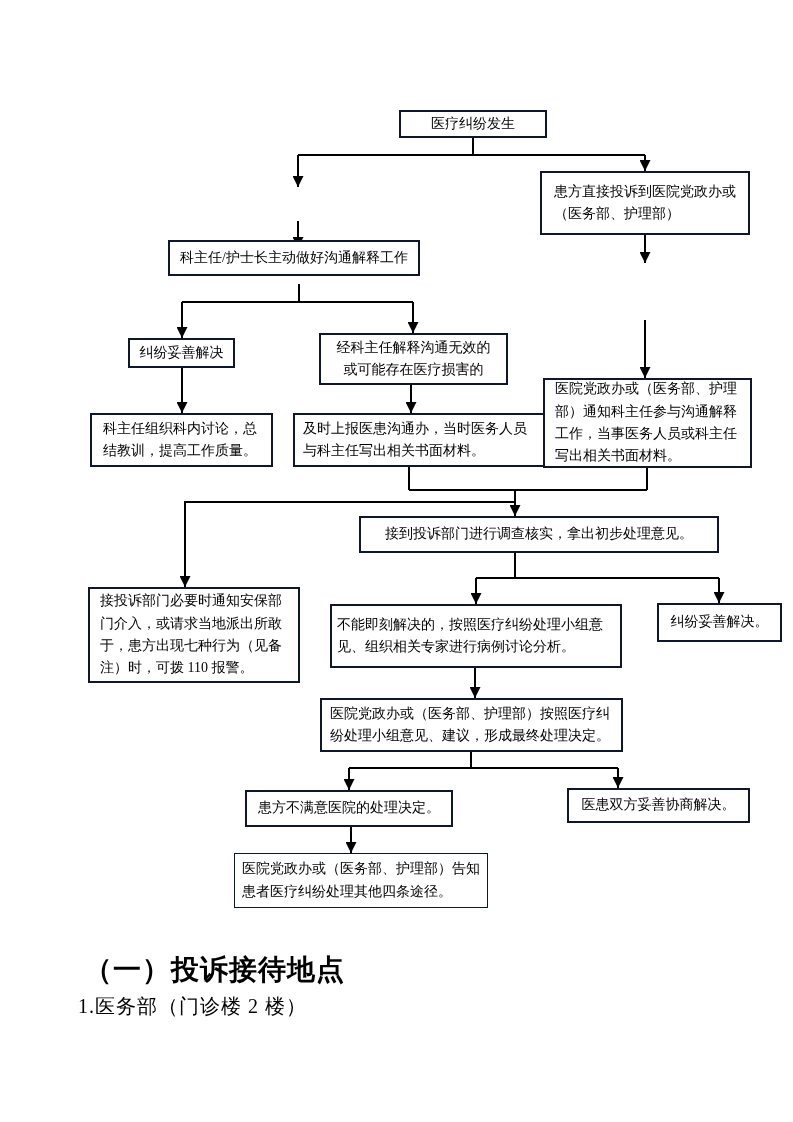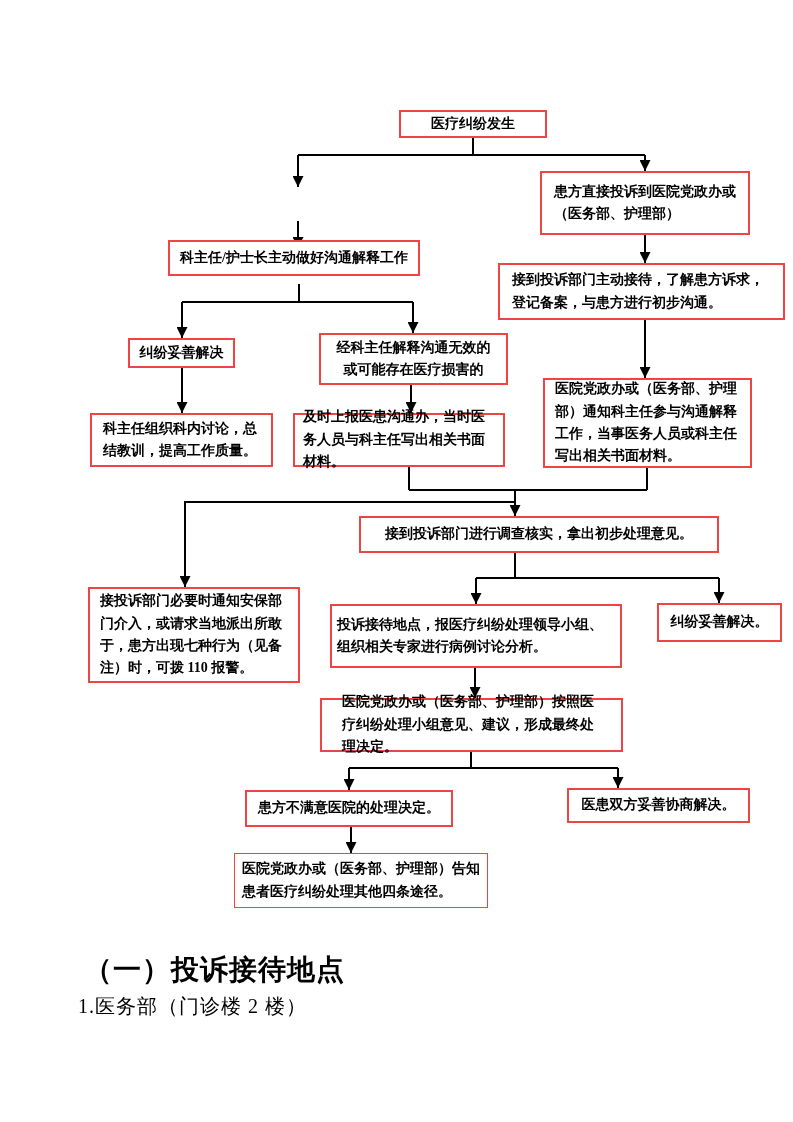--- a/index.html
+++ b/index.html
@@ -14,28 +14,27 @@
   }
   .connectors{
     position:absolute;
     left:0;top:0;
     width:793px;height:1122px;
     pointer-events:none;
   }
   .node{
     position:absolute;
     box-sizing:border-box;
-    border:2px solid #ef4444;
+    border:2px solid #0f172a;
     background:#fff;
     display:flex;
     align-items:center;
     font-size:14px;
     line-height:1.6;
     color:#000;
-    font-weight:bold;
   }
   .node.center{justify-content:center;text-align:center;}
   .node.left{justify-content:flex-start;text-align:left;}
   .node.thin{border-width:1.5px;}
   .footer-heading{
     position:absolute;
     left:84px;top:951px;
     font-size:28px;
     font-weight:bold;
     letter-spacing:1px;
@@ -97,41 +96,40 @@
     </g>
   </svg>
 
   <div class="node center" style="left:399px;top:110px;width:148px;height:28px;">医疗纠纷发生</div>
 
 
   <div class="node left" style="left:540px;top:171px;width:210px;height:64px;padding:0 12px;">患方直接投诉到医院党政办或（医务部、护理部）</div>
 
   <div class="node center" style="left:168px;top:240px;width:252px;height:36px;">科主任/护士长主动做好沟通解释工作</div>
 
-  <div class="node left" style="left:498px;top:263px;width:287px;height:57px;padding:0 12px;">接到投诉部门主动接待，了解患方诉求，登记备案，与患方进行初步沟通。</div>
 
   <div class="node center" style="left:128px;top:338px;width:107px;height:30px;">纠纷妥善解决</div>
 
   <div class="node center" style="left:319px;top:333px;width:189px;height:52px;padding:0 12px;">经科主任解释沟通无效的或可能存在医疗损害的</div>
 
   <div class="node left" style="left:543px;top:378px;width:209px;height:90px;padding:0 10px;">医院党政办或（医务部、护理部）通知科主任参与沟通解释工作，当事医务人员或科主任写出相关书面材料。</div>
 
   <div class="node left" style="left:90px;top:413px;width:183px;height:54px;padding:0 11px;">科主任组织科内讨论，总结教训，提高工作质量。</div>
 
-  <div class="node left" style="left:293px;top:413px;width:212px;height:54px;padding:0 8px;">及时上报医患沟通办，当时医务人员与科主任写出相关书面材料。</div>
+  <div class="node left" style="left:293px;top:413px;width:252px;height:54px;padding:0 8px;">及时上报医患沟通办，当时医务人员与科主任写出相关书面材料。</div>
 
   <div class="node center" style="left:335px;top:516px;width:360px;height:37px;margin-left:24px;">接到投诉部门进行调查核实，拿出初步处理意见。</div>
 
   <div class="node left" style="left:88px;top:587px;width:212px;height:96px;padding:0 10px;">接投诉部门必要时通知安保部门介入，或请求当地派出所敢于，患方出现七种行为（见备注）时，可拨 110 报警。</div>
 
-  <div class="node left" style="left:330px;top:604px;width:292px;height:64px;padding:0 5px;">投诉接待地点，报医疗纠纷处理领导小组、组织相关专家进行病例讨论分析。</div>
+  <div class="node left" style="left:330px;top:604px;width:292px;height:64px;padding:0 5px;">不能即刻解决的，按照医疗纠纷处理小组意见、组织相关专家进行病例讨论分析。</div>
 
   <div class="node center" style="left:657px;top:603px;width:125px;height:39px;">纠纷妥善解决。</div>
 
-  <div class="node left" style="left:320px;top:698px;width:303px;height:54px;padding:0 20px;">医院党政办或（医务部、护理部）按照医疗纠纷处理小组意见、建议，形成最终处理决定。</div>
+  <div class="node left" style="left:320px;top:698px;width:303px;height:54px;padding:0 8px;">医院党政办或（医务部、护理部）按照医疗纠纷处理小组意见、建议，形成最终处理决定。</div>
 
   <div class="node center" style="left:245px;top:790px;width:208px;height:37px;">患方不满意医院的处理决定。</div>
 
   <div class="node center" style="left:527px;top:788px;width:183px;height:35px;margin-left:40px;">医患双方妥善协商解决。</div>
 
   <div class="node left thin" style="left:234px;top:853px;width:254px;height:55px;padding:0 7px;">医院党政办或（医务部、护理部）告知患者医疗纠纷处理其他四条途径。</div>
 
   <div class="footer-heading">（一）投诉接待地点</div>
 
   <div class="footer-item">1.医务部（门诊楼 2 楼）</div>

